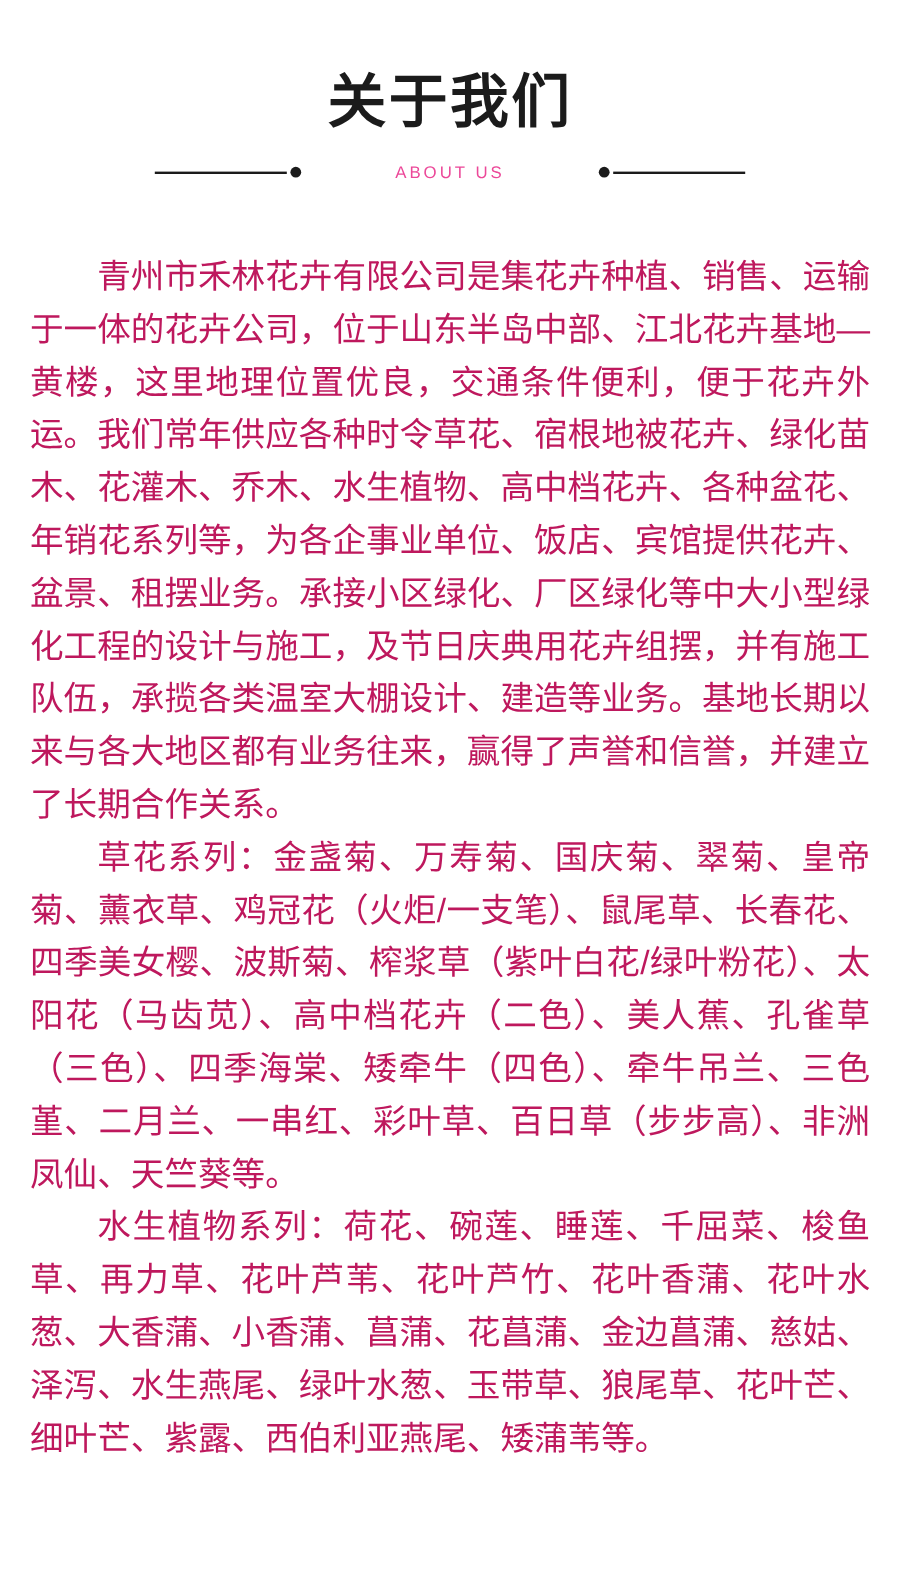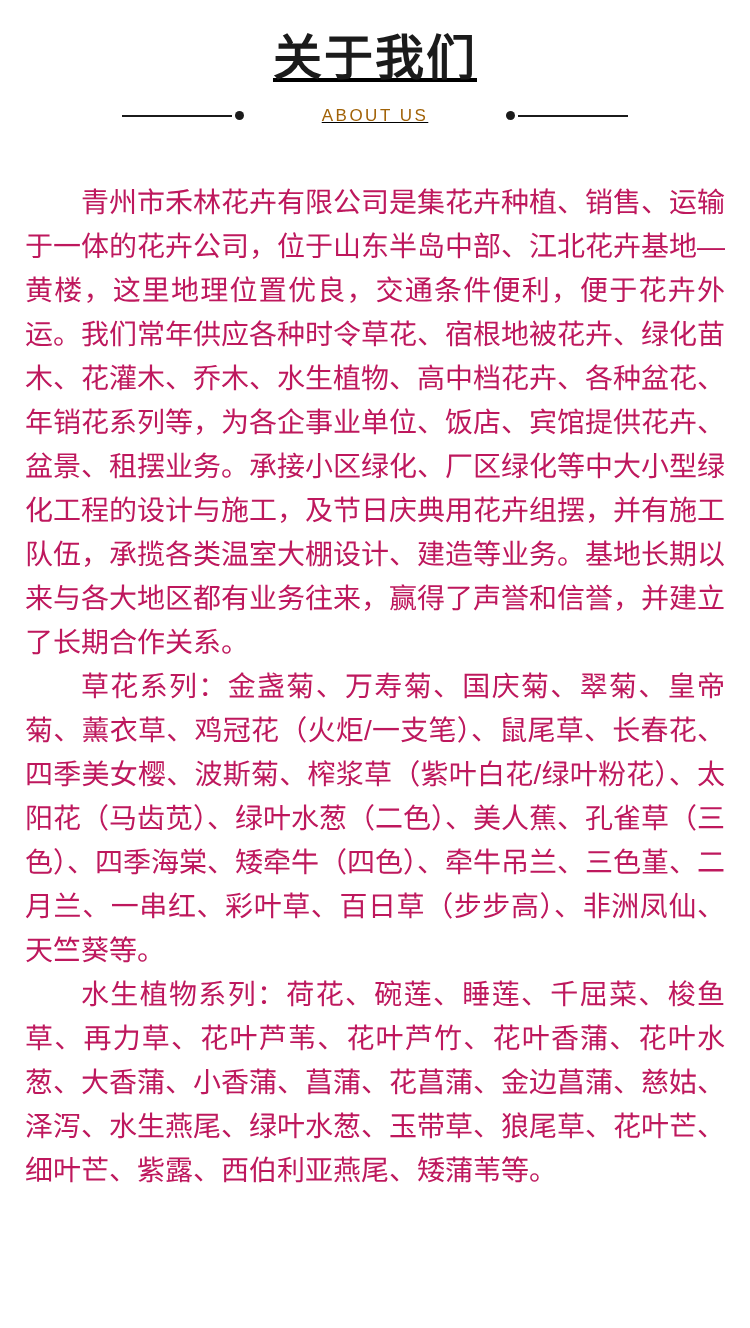--- a/index.html
+++ b/index.html
@@ -11,23 +11,22 @@
   .page {
     width: 750px;
     min-height: 1328px;
     margin: 0 auto;
     background: #ffffff;
     overflow: hidden;
   }
 
   
   .header {
-    padding-top: 30px;
+    padding-top: 58px;
     text-align: center;
-    text-decoration: underline;
   }
   .title {
     font-size: 49px;
     line-height: 56px;
     font-weight: 700;
     color: #1b1b1b;
     letter-spacing: 2px;
   }
   .subtitle-row {
     margin-top: 21px;
@@ -42,24 +41,24 @@
   }
   .deco-dot {
     width: 9px;
     height: 9px;
     border-radius: 50%;
     background: #1b1b1b;
   }
   .deco-dot.left { margin-left: 3px; }
   .deco-dot.right { margin-right: 3px; }
   .subtitle {
-    font-size: 17px;
+    font-size: 14px;
     line-height: 17px;
     letter-spacing: 2.5px;
-    color: #a16207;
+    color: #ec4899;
     margin: 0 78px;
     white-space: nowrap;
   }
 
   
   .content {
     margin: 57px 25px 0 25px;
   }
   .content p {
     font-size: 28px;
@@ -83,17 +82,17 @@
       <span class="deco-line"></span>
       <span class="deco-dot left"></span>
       <span class="subtitle">ABOUT US</span>
       <span class="deco-dot right"></span>
       <span class="deco-line"></span>
     </div>
   </header>
 
   <main class="content">
     <p>青州市禾林花卉有限公司是集花卉种植、销售、运输于一体的花卉公司，位于山东半岛中部、江北花卉基地—黄楼，这里地理位置优良，交通条件便利，便于花卉外运。我们常年供应各种时令草花、宿根地被花卉、绿化苗木、花灌木、乔木、水生植物、高中档花卉、各种盆花、年销花系列等，为各企事业单位、饭店、宾馆提供花卉、盆景、租摆业务。承接小区绿化、厂区绿化等中大小型绿化工程的设计与施工，及节日庆典用花卉组摆，并有施工队伍，承揽各类温室大棚设计、建造等业务。基地长期以来与各大地区都有业务往来，赢得了声誉和信誉，并建立了长期合作关系。</p>
-    <p>草花系列：金盏菊、万寿菊、国庆菊、翠菊、皇帝菊、薰衣草、鸡冠花（火炬/一支笔）、鼠尾草、长春花、四季美女樱、波斯菊、榨浆草（紫叶白花/绿叶粉花）、太阳花（马齿苋）、绿叶水葱（二色）、美人蕉、孔雀草（三色）、四季海棠、矮牵牛（四色）、牵牛吊兰、三色堇、二月兰、一串红、彩叶草、百日草（步步高）、非洲凤仙、天竺葵等。</p>
+    <p>草花系列：金盏菊、万寿菊、国庆菊、翠菊、皇帝菊、薰衣草、鸡冠花（火炬/一支笔）、鼠尾草、长春花、四季美女樱、波斯菊、榨浆草（紫叶白花/绿叶粉花）、太阳花（马齿苋）、高中档花卉（二色）、美人蕉、孔雀草（三色）、四季海棠、矮牵牛（四色）、牵牛吊兰、三色堇、二月兰、一串红、彩叶草、百日草（步步高）、非洲凤仙、天竺葵等。</p>
     <p>水生植物系列：荷花、碗莲、睡莲、千屈菜、梭鱼草、再力草、花叶芦苇、花叶芦竹、花叶香蒲、花叶水葱、大香蒲、小香蒲、菖蒲、花菖蒲、金边菖蒲、慈姑、泽泻、水生燕尾、绿叶水葱、玉带草、狼尾草、花叶芒、细叶芒、紫露、西伯利亚燕尾、矮蒲苇等。</p>
   </main>
 
 </div>
 
 </body></html>

